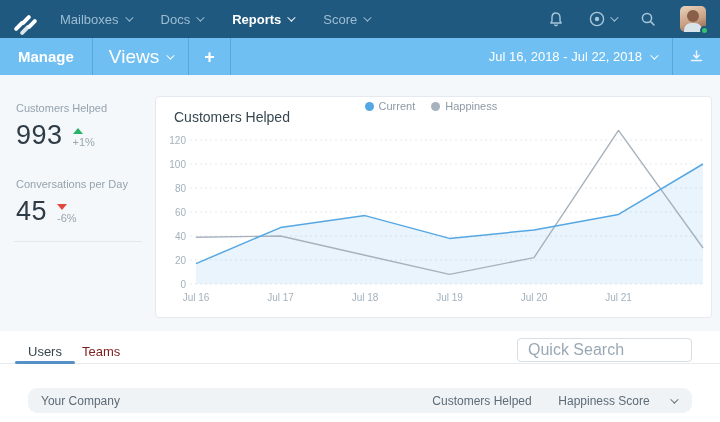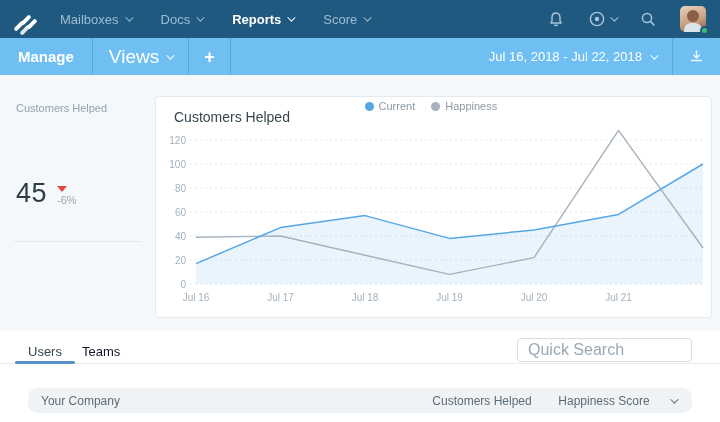--- a/index.html
+++ b/index.html
@@ -53,21 +53,21 @@
   .legend { position:absolute; left:50%; transform:translateX(-52%); top:3px; display:flex; gap:16px; align-items:center; }
   .legend-item { display:flex; align-items:center; gap:5px; font-size:11px; color:#8c9aa6; cursor:pointer; }
   .dot { width:9px; height:9px; border-radius:50%; }
   #chart-svg { position:absolute; left:8px; top:28px; }
   #chart-svg .grid { stroke:#e2eaf1; stroke-width:1; stroke-dasharray:2 3; }
   #chart-svg .ylab, #chart-svg .xlab { fill:#a3b1bd; font-size:10px; font-family:"Liberation Sans",sans-serif; }
 
   
   .bottom { background:#fff; height:91px; position:relative; }
   .tabs { display:flex; gap:20px; padding:13px 0 0 28px; border-bottom:1px solid #e7ebee; height:33px; }
-  .tab { font-size:13px; color:#0f172a; padding-bottom:9px; cursor:pointer; position:relative; }
+  .tab { font-size:13px; color:#7f1d1d; padding-bottom:9px; cursor:pointer; position:relative; }
   .tab.active { color:#36454f; }
   .tab.active::after { content:""; position:absolute; left:-13px; right:-13px; bottom:-1px; height:3px; background:#5590c7; border-radius:2px; }
   .search-box { position:absolute; right:28px; top:7px; width:175px; height:24px; border:1px solid #d7dee4; border-radius:4px; background:#fff; display:flex; align-items:center; }
   .search-box input { flex:1; border:none; outline:none; font-size:16px; color:#1d4ed8; padding:0 4px 0 10px; font-family:"Liberation Sans",sans-serif; background:transparent; }
   .search-box input::placeholder { color:#9aa8b4; }
   .search-box .s-icon { padding-right:8px; color:#8b99a5; display:flex; }
 
   .table { margin:24px 28px 0; }
   .thead { background:#f0f3f6; border-radius:9px; height:25px; display:flex; align-items:center; font-size:12px; color:#5c6b76; }
   .th-name { flex:1; padding-left:13px; }
@@ -155,25 +155,33 @@
             <path d="M2.5 11.5 L12.5 11.5" stroke="#eaf5fd" stroke-width="1.5" stroke-linecap="round"></path>
           </svg>
       </span>
     </div>
   </div>
 
   <div class="content">
 
     <div class="stat" style="top:27px;">
       <div class="stat-label">Customers Helped</div>
+      <div class="stat-row">
+        <span class="stat-value">993</span>
+        <span class="stat-delta">
+          <i class="tri-up"></i>
+          <span class="delta-text">+1%</span>
+        </span>
+      </div>
     </div>
 
     <div class="stat-sep"></div>
 
     <div class="stat" style="top:103px;">
+      <div class="stat-label">Conversations per Day</div>
       <div class="stat-row">
         <span class="stat-value">45</span>
         <span class="stat-delta">
           <i class="tri-down"></i>
           <span class="delta-text">-6%</span>
         </span>
       </div>
     </div>
 
     <div class="card">

